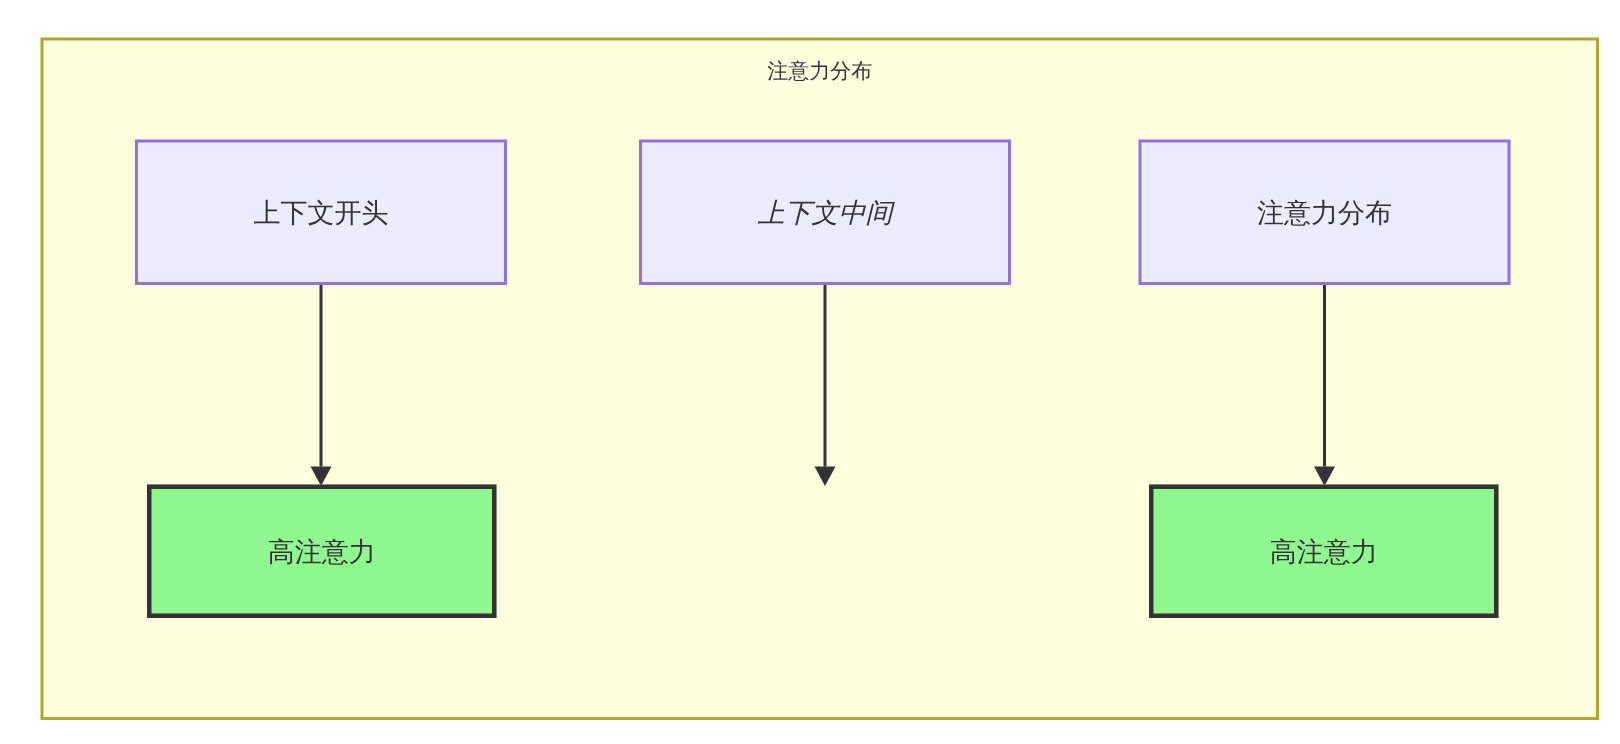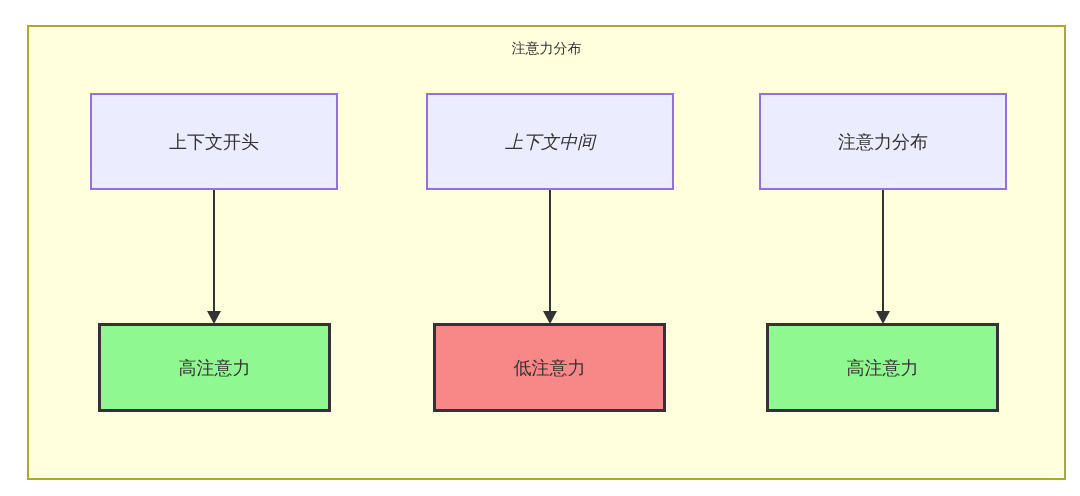--- a/index.html
+++ b/index.html
@@ -86,23 +86,20 @@
   <div class="arrow-head" style="left:178px;"></div>
   <div class="node target high" style="left:69px;">
     <span>高注意力</span>
   </div>
 
   <div class="node source" style="left:397px;font-style:italic;">
     <span>上下文中间</span>
   </div>
   <div class="arrow-line" style="left:520px;"></div>
   <div class="arrow-head" style="left:514px;"></div>
-  <div class="node target low" style="left:404px;">
-    <span>低注意力</span>
-  </div>
 
   <div class="node source" style="left:730px;">
     <span>注意力分布</span>
   </div>
   <div class="arrow-line" style="left:853px;"></div>
   <div class="arrow-head" style="left:847px;"></div>
   <div class="node target high" style="left:737px;">
     <span>高注意力</span>
   </div>
 

